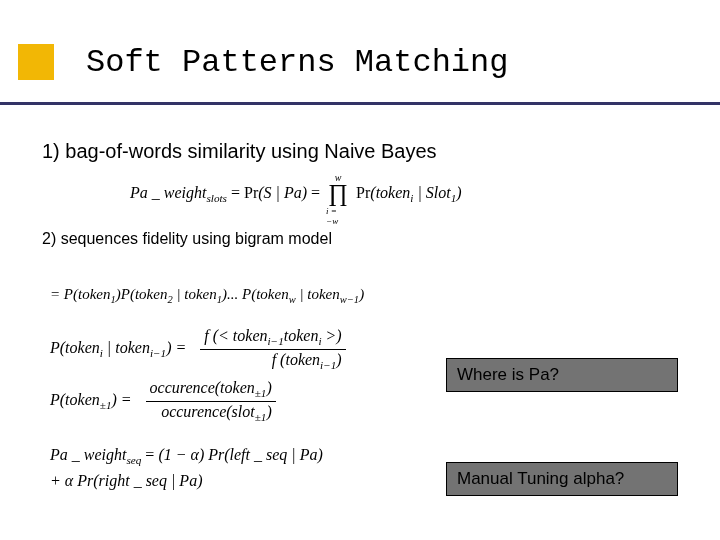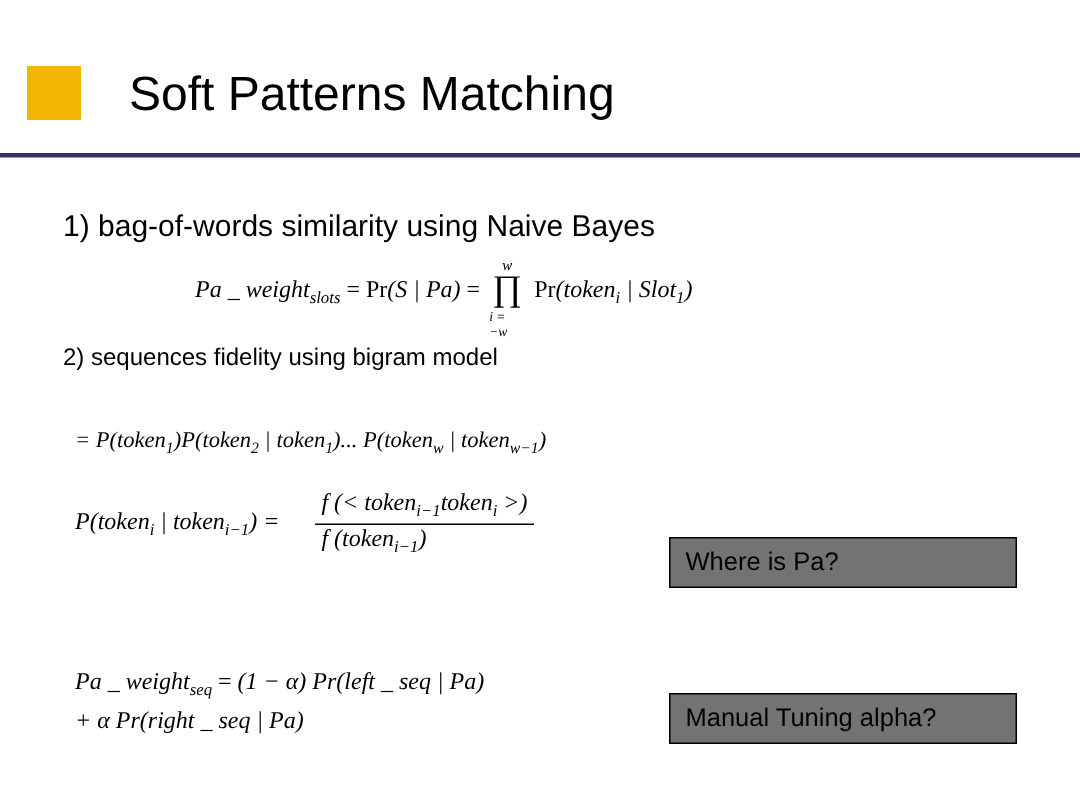--- a/index.html
+++ b/index.html
@@ -1,33 +1,33 @@
 <!DOCTYPE html>
 <html><head>
 <meta charset="utf-8">
 <style>
   html,body{margin:0;padding:0;width:720px;height:540px;background:#fff;font-family:Verdana,Geneva,sans-serif;color:#000;overflow:hidden}
   .slide{position:relative;width:720px;height:540px}
   .accent-block{position:absolute;left:18px;top:44px;width:36px;height:36px;background:#f2b705}
   .title-rule{position:absolute;left:0;top:102px;width:720px;height:3px;background:#333366}
-  .title{position:absolute;left:86px;top:44px;font-size:32px;font-family:Liberation Sans, sans-serif;color:#000}
+  .title{position:absolute;left:86px;top:44px;font-size:32px;font-family:Liberation Mono, monospace;color:#000}
   .item1{position:absolute;left:42px;top:140px;font-size:20px}
   .item2{position:absolute;left:42px;top:230px;font-size:16px}
   .eq{position:absolute;font-family:'Times New Roman',serif;font-style:italic;color:#000}
   .eq .rm{font-style:normal}
   .eq sub{font-size:70%;}
   .eq1{left:130px;top:176px;font-size:16px}
   .prod{display:inline-block;position:relative;width:24px;height:36px;vertical-align:middle;margin:0 2px}
   .prod .top{position:absolute;top:-4px;left:0;width:24px;text-align:center;font-size:10px;font-style:italic}
   .prod .sym{position:absolute;top:4px;left:0;width:24px;text-align:center;font-size:24px;font-style:normal}
   .prod .bot{position:absolute;top:30px;left:0;width:24px;text-align:left;font-size:9px;font-style:italic}
   .eq2a{left:65px;top:264px;font-size:15px}
   .eq2b{left:50px;top:286px;font-size:15px}
   .eq3{left:50px;top:326px;font-size:16px}
-  .frac{display:inline-block;vertical-align:middle;text-align:left;margin:0 20px}
+  .frac{display:inline-block;vertical-align:middle;text-align:right;margin:0 10px}
   .frac .num{display:block;border-bottom:1px solid #000;padding:0 4px;line-height:1.2}
   .frac .den{display:block;padding:0 4px;line-height:1.2}
   .eq4{left:50px;top:378px;font-size:16px}
   .eq5a{left:50px;top:446px;font-size:16px}
   .eq5b{left:50px;top:472px;font-size:16px}
   .callout{position:absolute;background:#737373;border:1px solid #000;font-size:17px;padding:6px 10px;font-family:Verdana,sans-serif}
   .call1{left:446px;top:358px;width:210px}
   .call2{left:446px;top:462px;width:210px}
 </style>
 </head>
@@ -60,20 +60,27 @@
   </div>
 
   <div class="eq eq3">
     <span>P(token</span><sub>i</sub><span> | token</span><sub>i−1</sub><span>) = </span>
     <span class="frac">
       <span class="num"><span>f (&lt; token</span><sub>i−1</sub><span>token</span><sub>i</sub><span> &gt;)</span></span>
       <span class="den"><span>f (token</span><sub>i−1</sub><span>)</span></span>
     </span>
   </div>
 
+  <div class="eq eq4">
+    <span>P(token</span><sub>±1</sub><span>) = </span>
+    <span class="frac">
+      <span class="num"><span>occurence(token</span><sub>±1</sub><span>)</span></span>
+      <span class="den"><span>occurence(slot</span><sub>±1</sub><span>)</span></span>
+    </span>
+  </div>
 
   <div class="eq eq5a">
     <span>Pa _ weight</span><sub>seq</sub><span class="rm"> = </span><span>(1 − α) Pr(left _ seq | Pa)</span>
   </div>
   <div class="eq eq5b">
     <span>+ α Pr(right _ seq | Pa)</span>
   </div>
 
   <div class="callout call1">Where is Pa?</div>
   <div class="callout call2">Manual Tuning alpha?</div>

